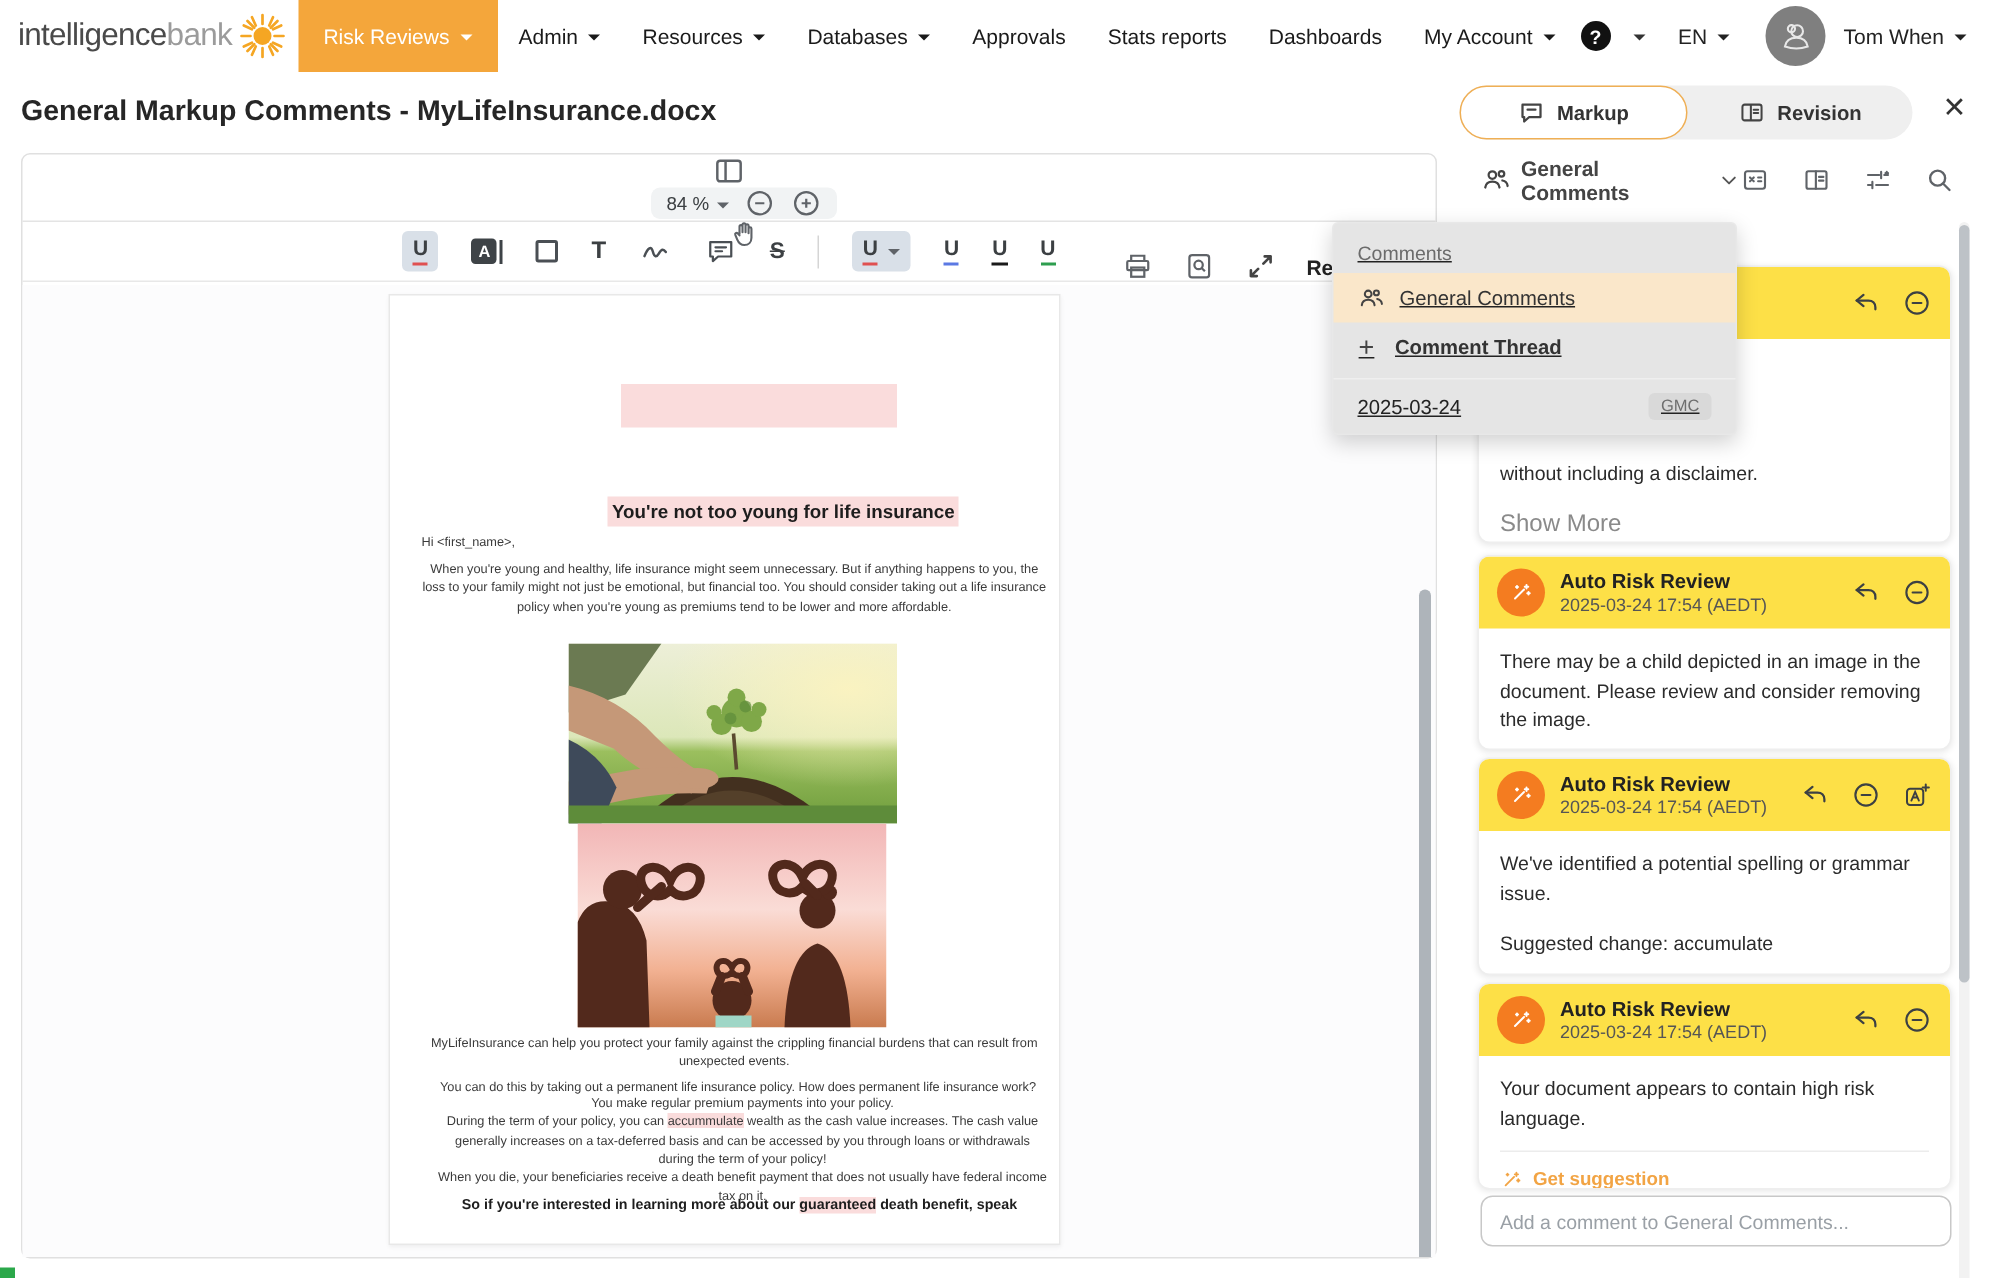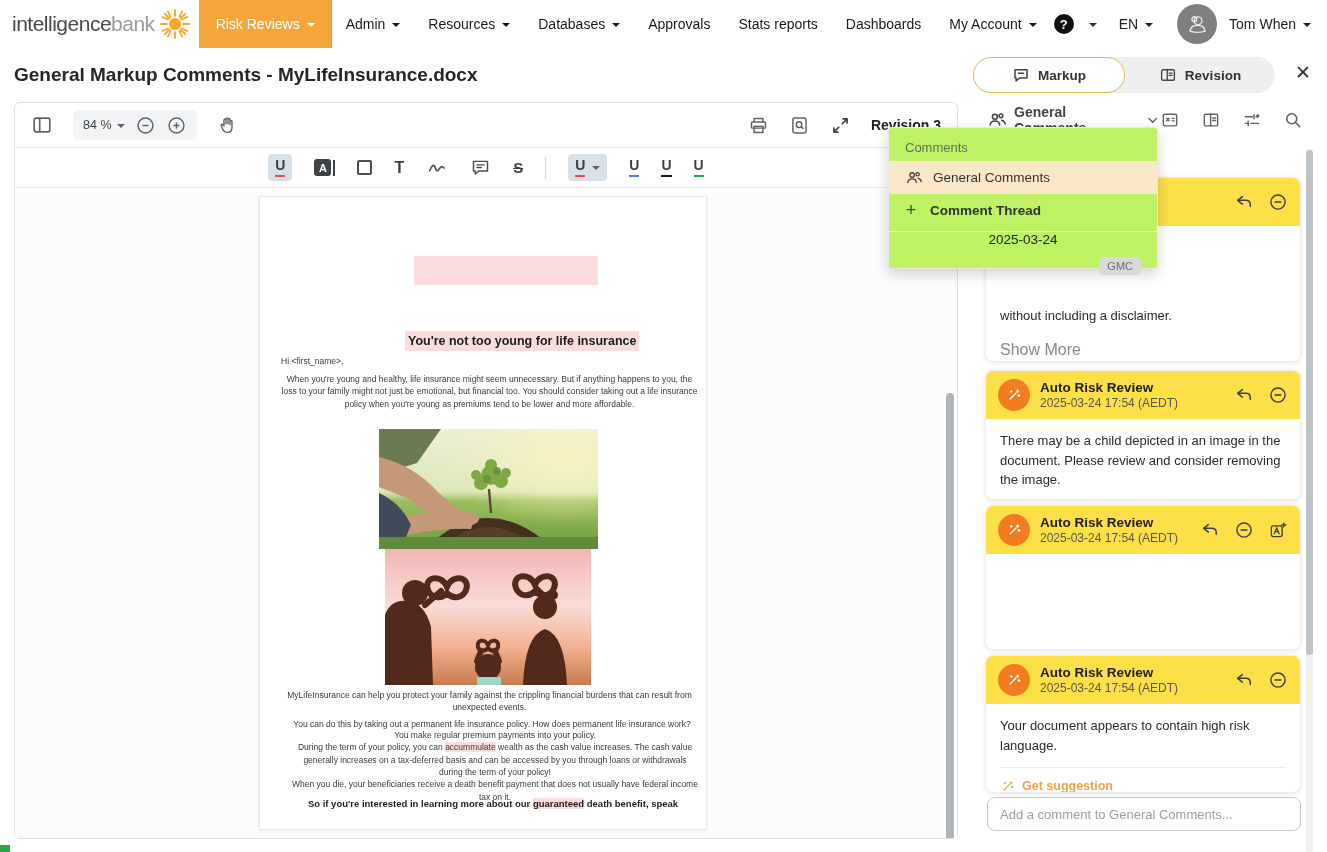--- a/index.html
+++ b/index.html
@@ -27,21 +27,21 @@
   
   .page-header { position:relative; height:54px; display:flex; align-items:center; padding:0 14px; }
   .page-title { font-size:19px; font-weight:bold; color:#262626; }
   .view-toggle { position:absolute; right:52px; top:9px; width:302px; height:36px; background:#EFEFEF; border-radius:18px; display:flex; }
   .seg { flex:1; display:flex; align-items:center; justify-content:center; gap:8px; font-size:13.5px; font-weight:600; color:#333; border-radius:18px; cursor:pointer; }
   .seg.active { background:#fff; border:1.5px solid #EFAF55; }
   .close-btn { position:absolute; right:16px; top:15px; font-size:19px; color:#333; cursor:pointer; line-height:1; }
 
   
   .viewer { position:absolute; left:14px; top:102px; width:944px; height:737px; border:1px solid #E0E0E0; border-radius:6px; background:#fff; }
-  .toolbar1 { height:45px; border-bottom:1px solid #E4E4E4; display:flex; align-items:center; padding:0 16px; color:#5F6368; }
+  .toolbar1 { height:45px; border-bottom:1px solid #E4E4E4; display:flex; align-items:center; padding:0 16px; color:#5F6368;flex-direction:column; }
   .zoom-group { margin-left:20px; background:#F1F3F4; border-radius:6px; height:30px; display:flex; align-items:center; padding:0 10px; gap:10px; }
   .zoom-label { font-size:12.5px; color:#3c4043; display:flex; align-items:center; cursor:pointer; }
   .zoom-label .caret { border-top-color:#5F6368; margin-left:5px; }
   .tbtn { cursor:pointer; display:flex; align-items:center; }
   .t1-right { margin-left:auto; display:flex; align-items:center; gap:20px; }
   .revision-label { font-size:14px; font-weight:bold; color:#222; }
   .hand-btn { margin-left:20px; }
 
   .toolbar2 { height:40px; border-bottom:1px solid #E8E8E8; display:flex; align-items:center; justify-content:center; gap:22px; color:#3c4043; }
   .u-tool { font-size:14px; font-weight:600; color:#3c4043; border-bottom:2.5px solid; padding-bottom:1px; line-height:1.1; cursor:pointer; }
@@ -96,21 +96,21 @@
   .show-more { color:#8a8a8a; font-size:16px; margin-top:12px; cursor:pointer; }
   .card-divider { border-top:1px solid #ECECEC; margin:12px 0 9px; }
   .get-suggestion { display:flex; align-items:center; gap:7px; color:#F2A444; font-size:12.5px; font-weight:bold; cursor:pointer; }
   .spacer68 { height:68px; }
 
   .comment-input-wrap { position:absolute; left:14px; right:16px; top:697px; }
   .comment-input { width:100%; height:34px; border:1px solid #C8C8C8; border-radius:8px; padding:0 12px; font-size:13px; font-family:"Liberation Sans", sans-serif; color:#333; outline:none; }
   .comment-input::placeholder { color:#9aa0a6; }
 
   
-  .dropdown { position:absolute; left:888px; top:127px; width:270px; background:#bef264; border:1px solid #E8E8E8; border-radius:4px; box-shadow:0 5px 14px rgba(0,0,0,0.18); z-index:100; padding-top:4px; }
+  .dropdown { position:absolute; left:888px; top:148px; width:270px; background:#e5e5e5; border:1px solid #E8E8E8; border-radius:4px; box-shadow:0 5px 14px rgba(0,0,0,0.18); z-index:100; padding-top:4px;text-decoration:underline; }
   .dd-label { font-size:13px; color:#6b6b6b; padding:8px 16px 6px; }
   .dd-row { height:33px; display:flex; align-items:center; gap:10px; padding:0 16px; font-size:13.5px; color:#333; cursor:pointer; }
   .dd-row.selected { background:#FAE7CA; }
   .dd-row.bold { font-weight:bold; padding:0 13px; }
   .dd-sep { border-top:1px solid #EFEFEF; margin-top:4px; }
   .dd-plus { font-size:18px; font-weight:normal; color:#444; width:18px; text-align:center; }
   .gmc-badge { margin-left:auto; background:#D9D9D9; color:#6e6e6e; font-size:11px; padding:3px 8px; border-radius:4px; }
   .dd-date { font-size:13.5px; color:#222; }
 
   .load-indicator { position:absolute; left:0; bottom:0; width:10px; height:7px; background:#2BA84A; }
@@ -532,20 +532,24 @@
         </span>
         <span class="tbtn">
           <svg width="20" height="20" viewBox="0 0 24 24" fill="none" stroke="#3c4043" stroke-width="1.6" stroke-linecap="round">
               <rect x="4" y="7" width="13" height="13" rx="2.5"></rect>
               <path d="M7.5 16.5l3-7 3 7M8.6 14h3.8" stroke-width="1.5"></path>
               <path d="M19 3.5v5M16.5 6h5"></path>
             </svg>
         </span>
       </div>
     </div>
+    <div class="card-body">
+      <div>We've identified a potential spelling or grammar issue.</div>
+      <div style="margin-top:14px;">Suggested change: accumulate</div>
+    </div>
   </div>
 
   <div class="card" style="top:555px; height:138px;">
     <div class="card-header">
       <div class="card-avatar">
         <svg width="16" height="16" viewBox="0 0 24 24" fill="none" stroke="#fff" stroke-width="2" stroke-linecap="round">
             <line x1="6" y1="18" x2="15" y2="9"></line>
             <path d="M17.5 4.5v3.5M15.75 6.25h3.5M19.5 11.5v2.5M18.25 12.75h2.5M8 5.5v2M7 6.5h2"></path>
           </svg>
       </div>
@@ -600,19 +604,19 @@
           <path d="M17.5 12.4c2.3.4 3.9 1.9 4.2 4.4"></path>
         </svg>
     </span>
     <span>General Comments</span>
   </div>
   <div class="dd-row bold">
     <span class="dd-plus">+</span>
     <span>Comment Thread</span>
   </div>
   <div class="dd-sep"></div>
-  <div class="dd-row" style="height:36px;flex-direction:column;">
+  <div class="dd-row" style="height:36px;">
     <span class="dd-date">2025-03-24</span>
     <span class="gmc-badge">GMC</span>
   </div>
 </div>
 
 <div class="load-indicator"></div>
 
 </body></html>

